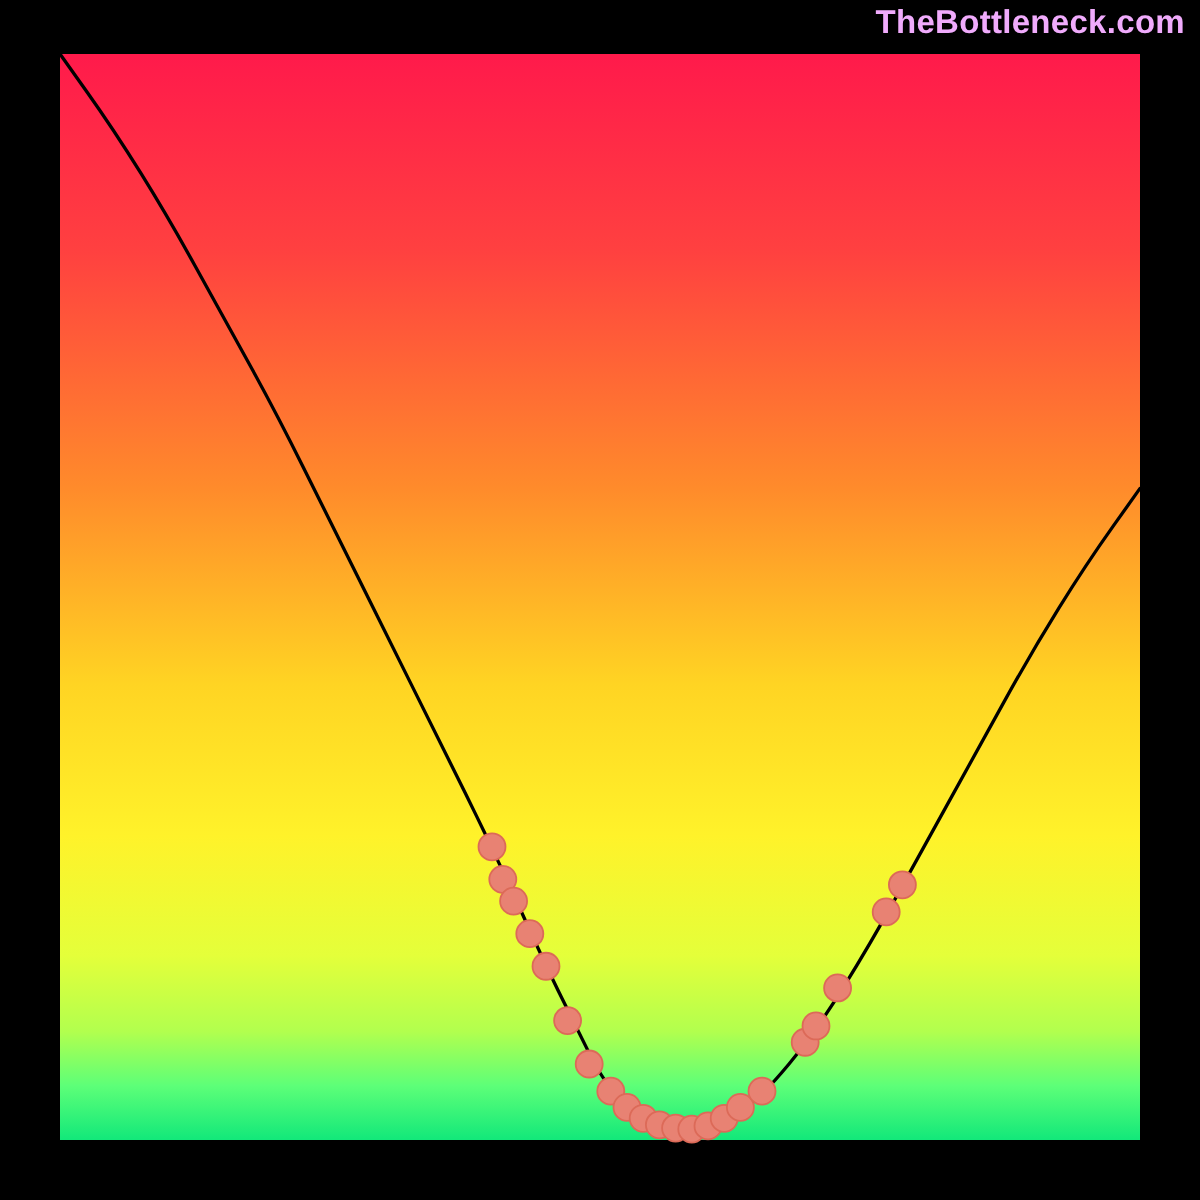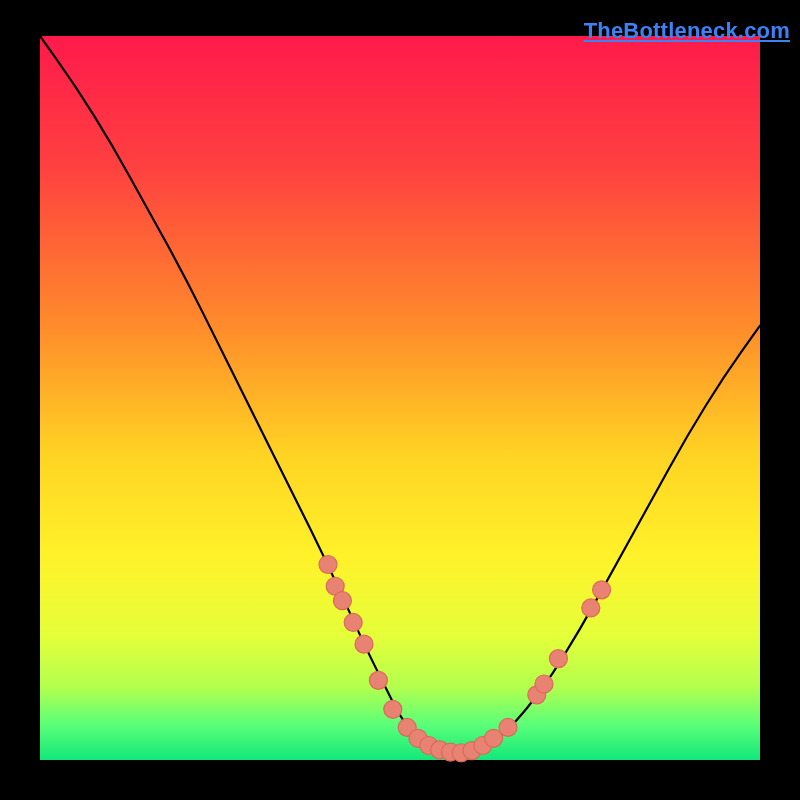--- a/index.html
+++ b/index.html
@@ -12,28 +12,27 @@
     font-family: Arial, Helvetica, sans-serif;
   }
   .frame {
     position: relative;
     width: 800px;
     height: 800px;
     background: #000;
   }
   .watermark {
     position: absolute;
-    top: 18px;
+    top: 2px;
     right: 10px;
-    color: #3b82f6;
+    color: #f0abfc;
     font-size: 22px;
     font-weight: 600;
     letter-spacing: 0.2px;
     z-index: 10;
-    text-decoration: underline;
   }
   svg {
     position: absolute;
     top: 0;
     left: 0;
   }
 </style>
 </head>
 <body>
 

